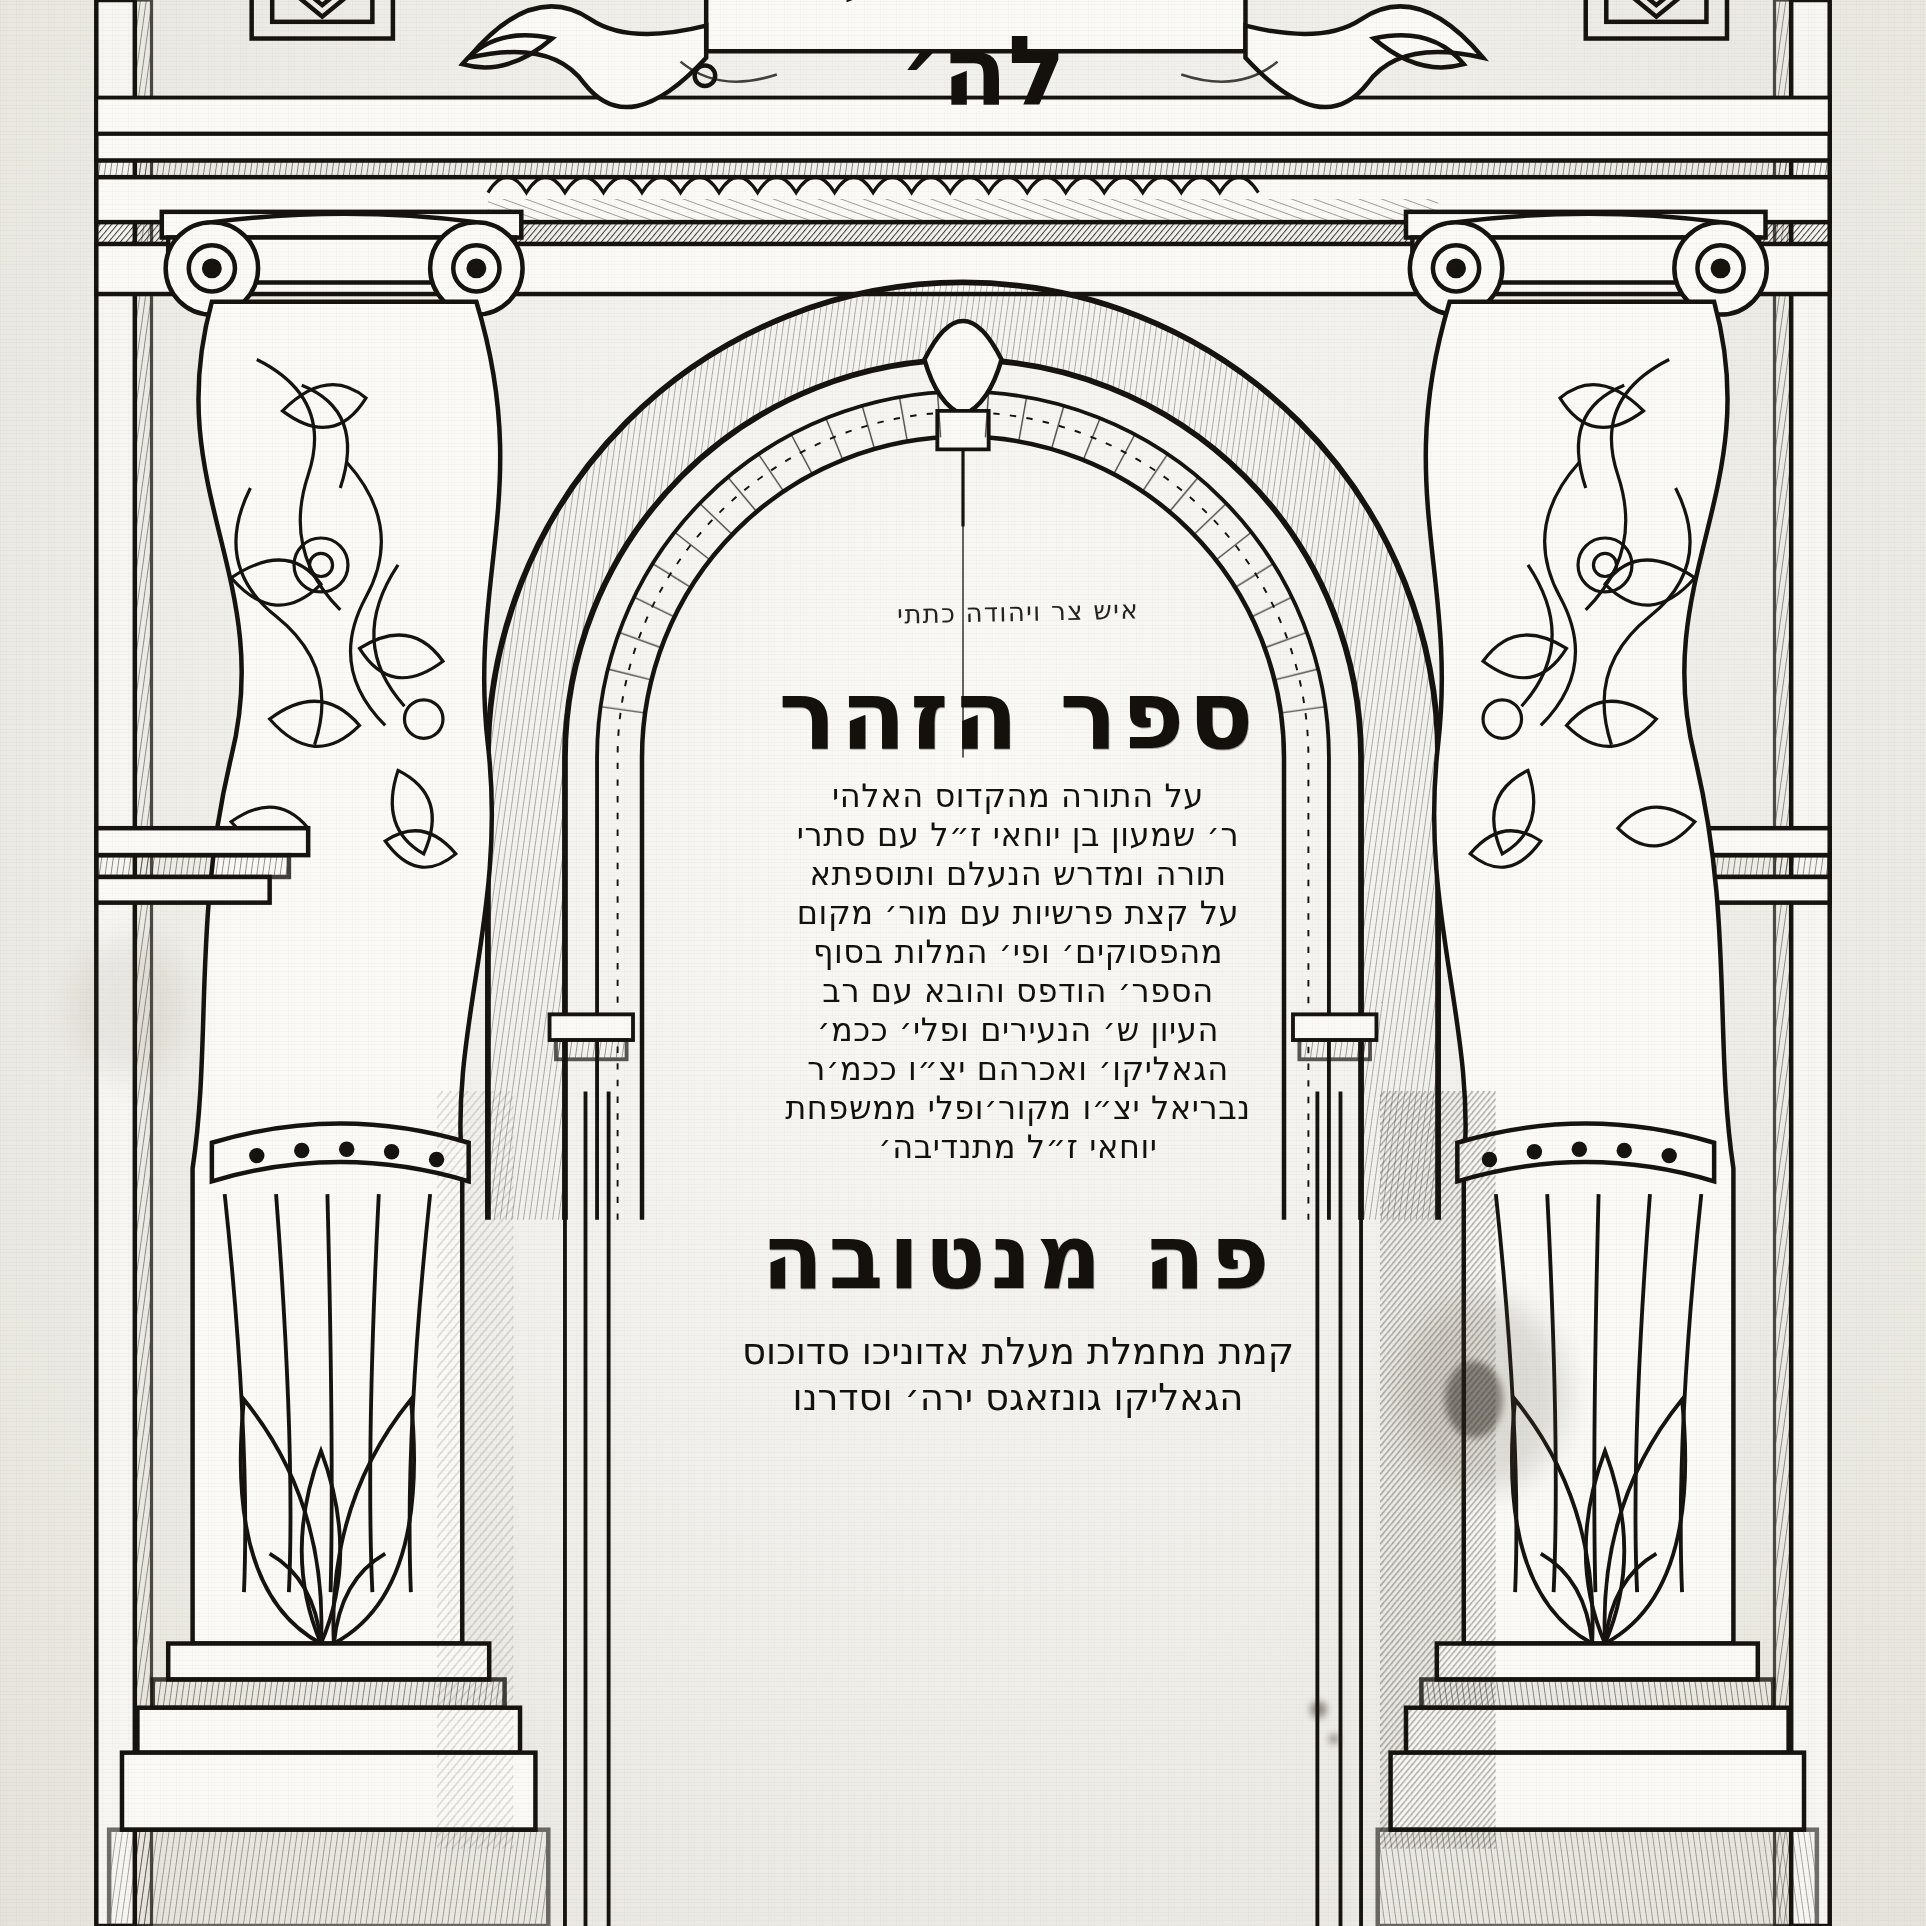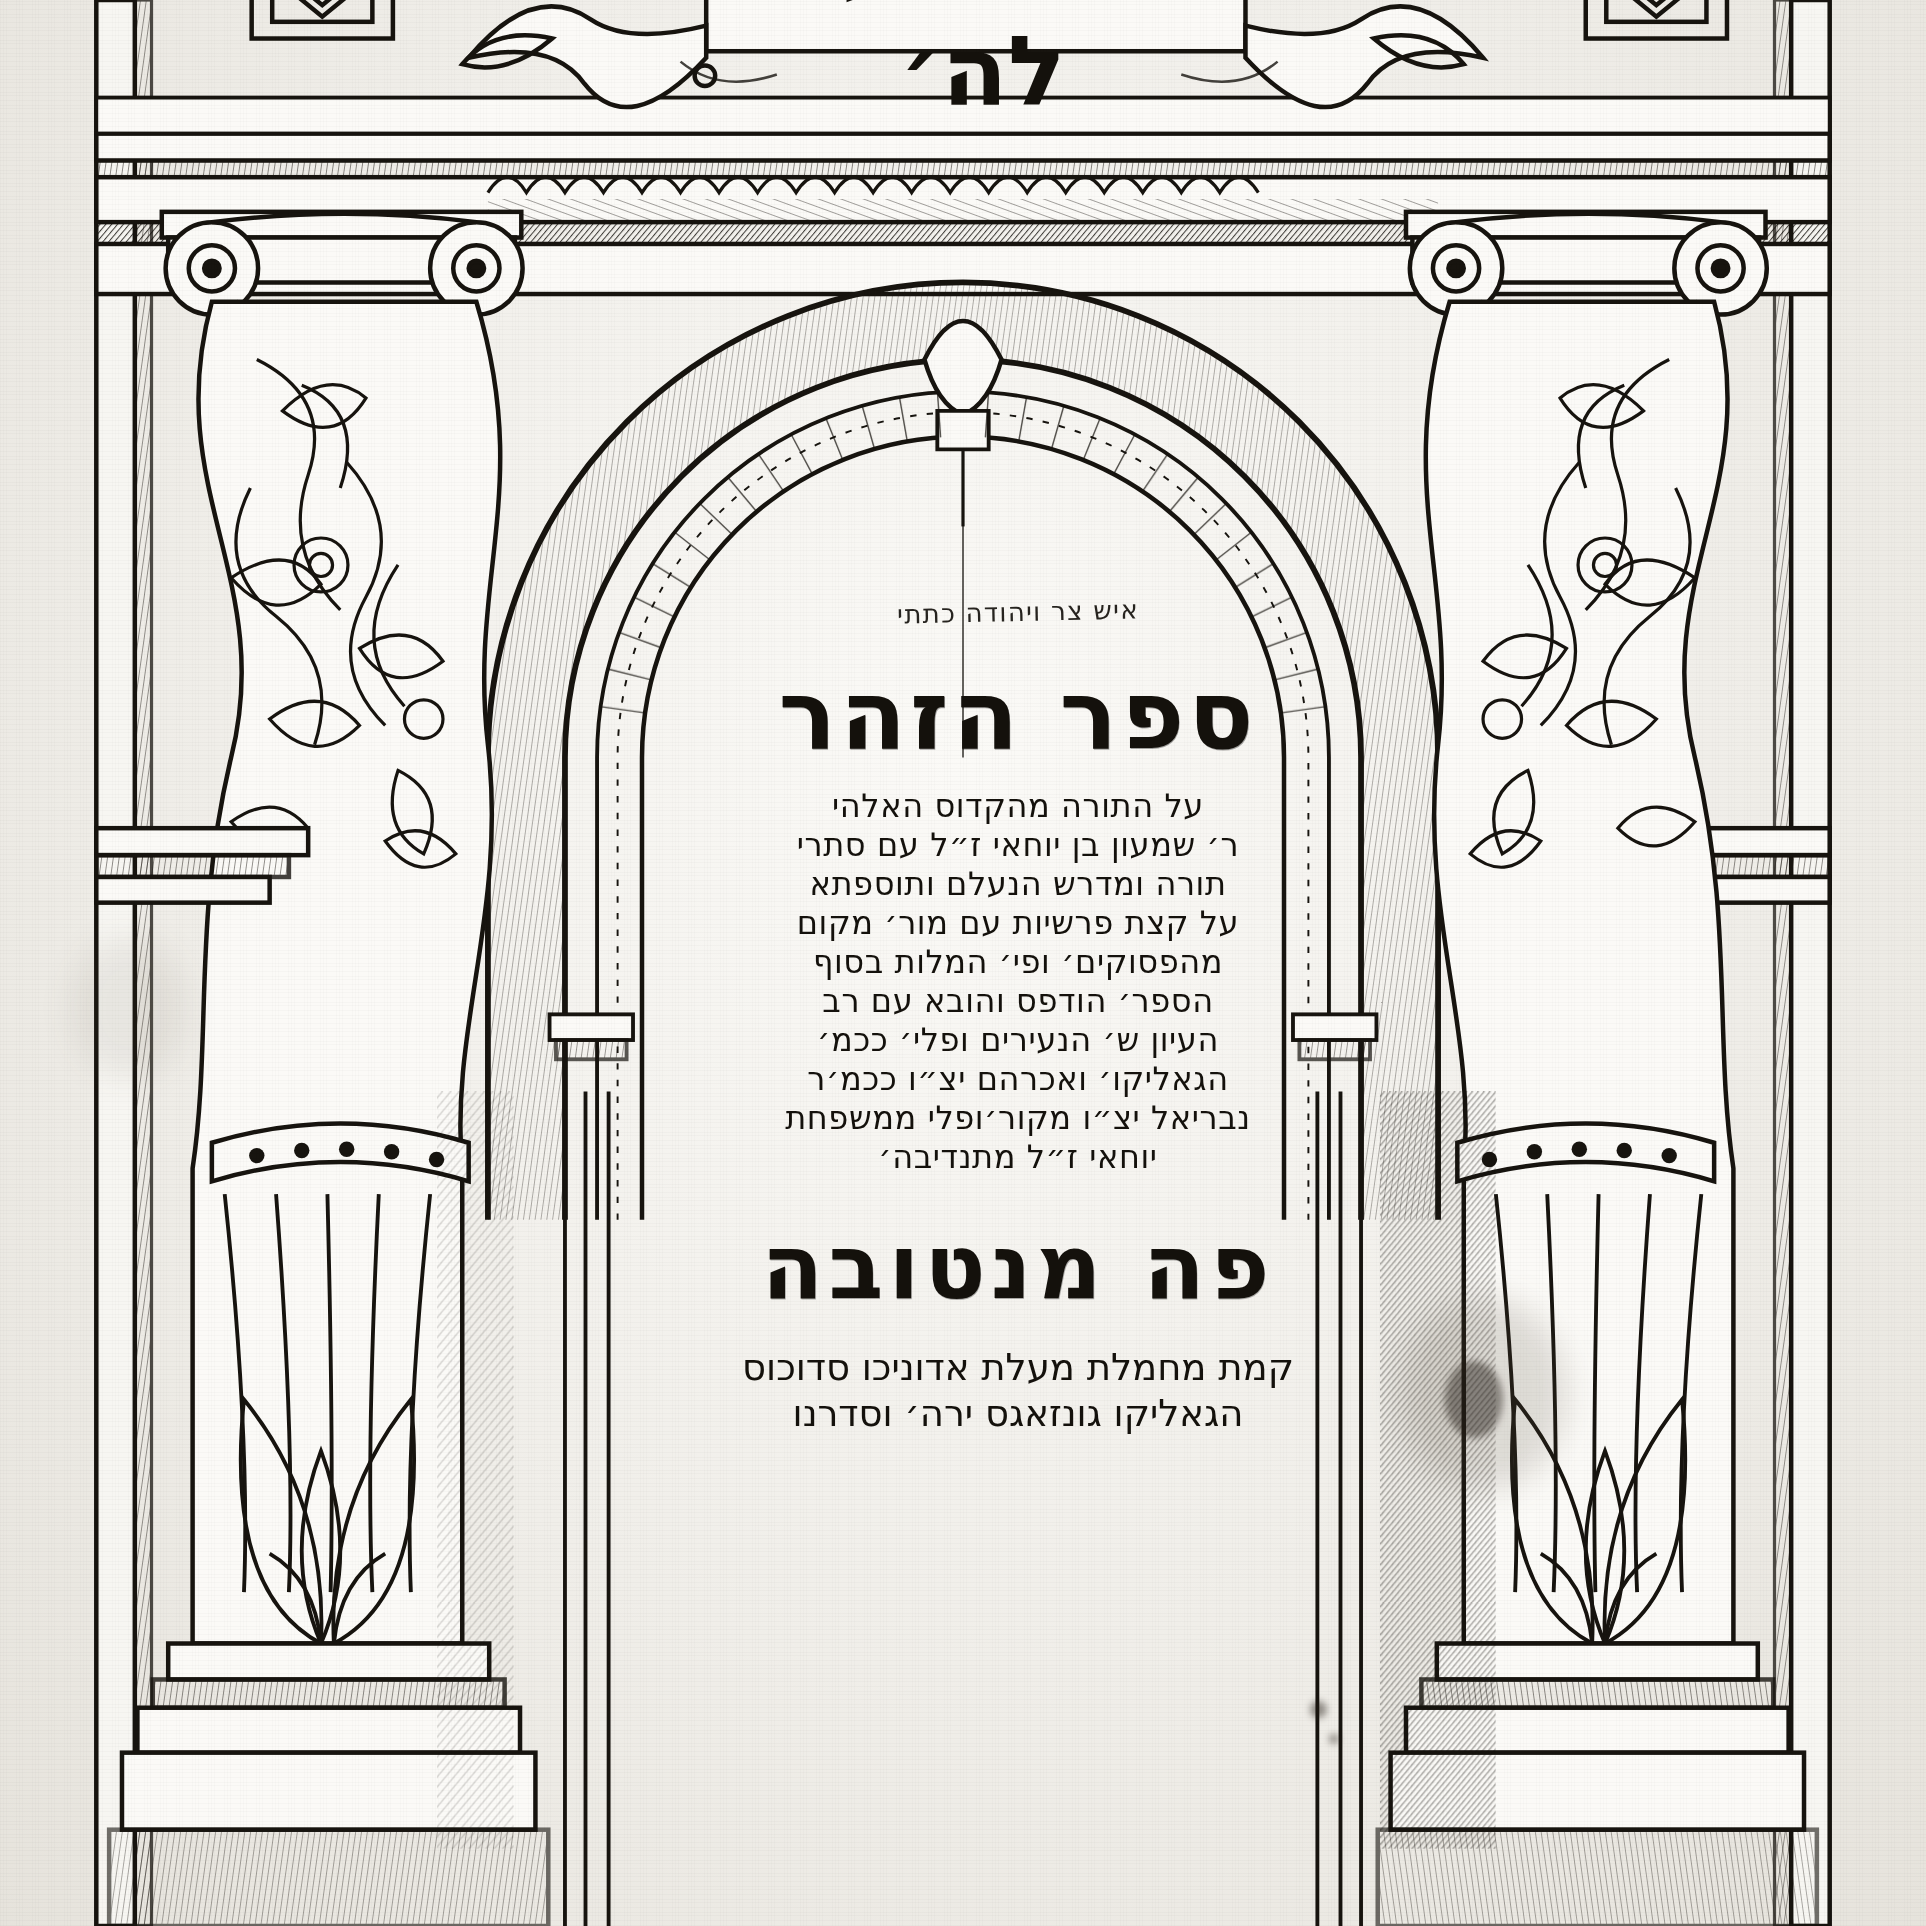--- a/index.html
+++ b/index.html
@@ -41,36 +41,36 @@
     margin-bottom:39px;
     opacity:.92;
     transform:rotate(-1.2deg);
     font-family:"DejaVu Sans", sans-serif;
   }
   .maintitle{
     font-size:96px;
     font-weight:bold;
     letter-spacing:3.9px;
     line-height:1.05;
-    margin-bottom:20px;
+    margin-bottom:10px;
     font-family:"DejaVu Sans", sans-serif;
     text-shadow:0.6px 0.6px 0 rgba(0,0,0,.35);
   }
   .body-line{
     font-size:32px;
     line-height:1.22;
     letter-spacing:0.6px;
     font-family:"DejaVu Sans", sans-serif;
   }
   .place{
     font-size:90px;
     font-weight:bold;
     letter-spacing:5.1px;
     margin-top:37px;
-    margin-bottom:26px;
+    margin-bottom:20px;
     font-family:"DejaVu Sans", sans-serif;
     text-shadow:0.6px 0.6px 0 rgba(0,0,0,.3);
   }
   .foot-line{
     font-size:37px;
     line-height:1.25;
     font-family:"DejaVu Sans", sans-serif;
   }
   
   .blot{position:absolute;border-radius:50%;background:rgba(30,25,18,.45);filter:blur(3.9px);}

